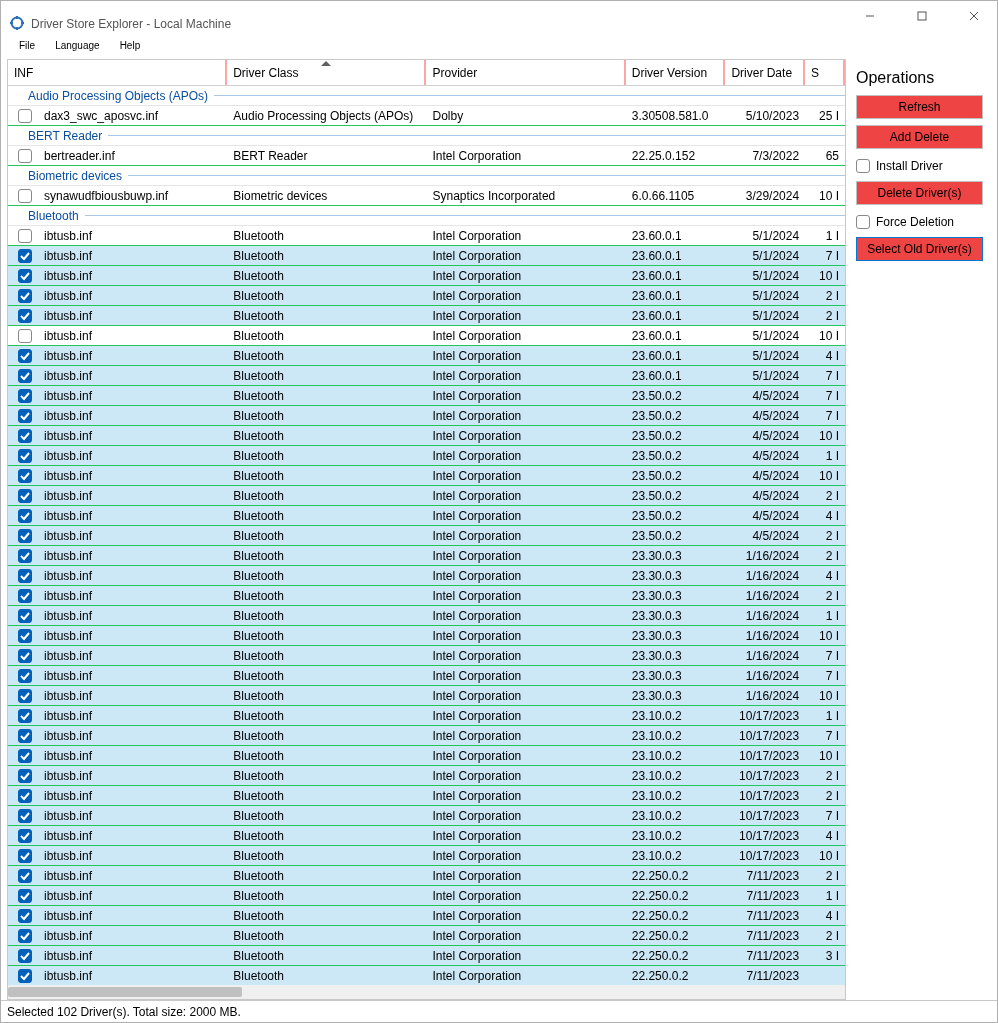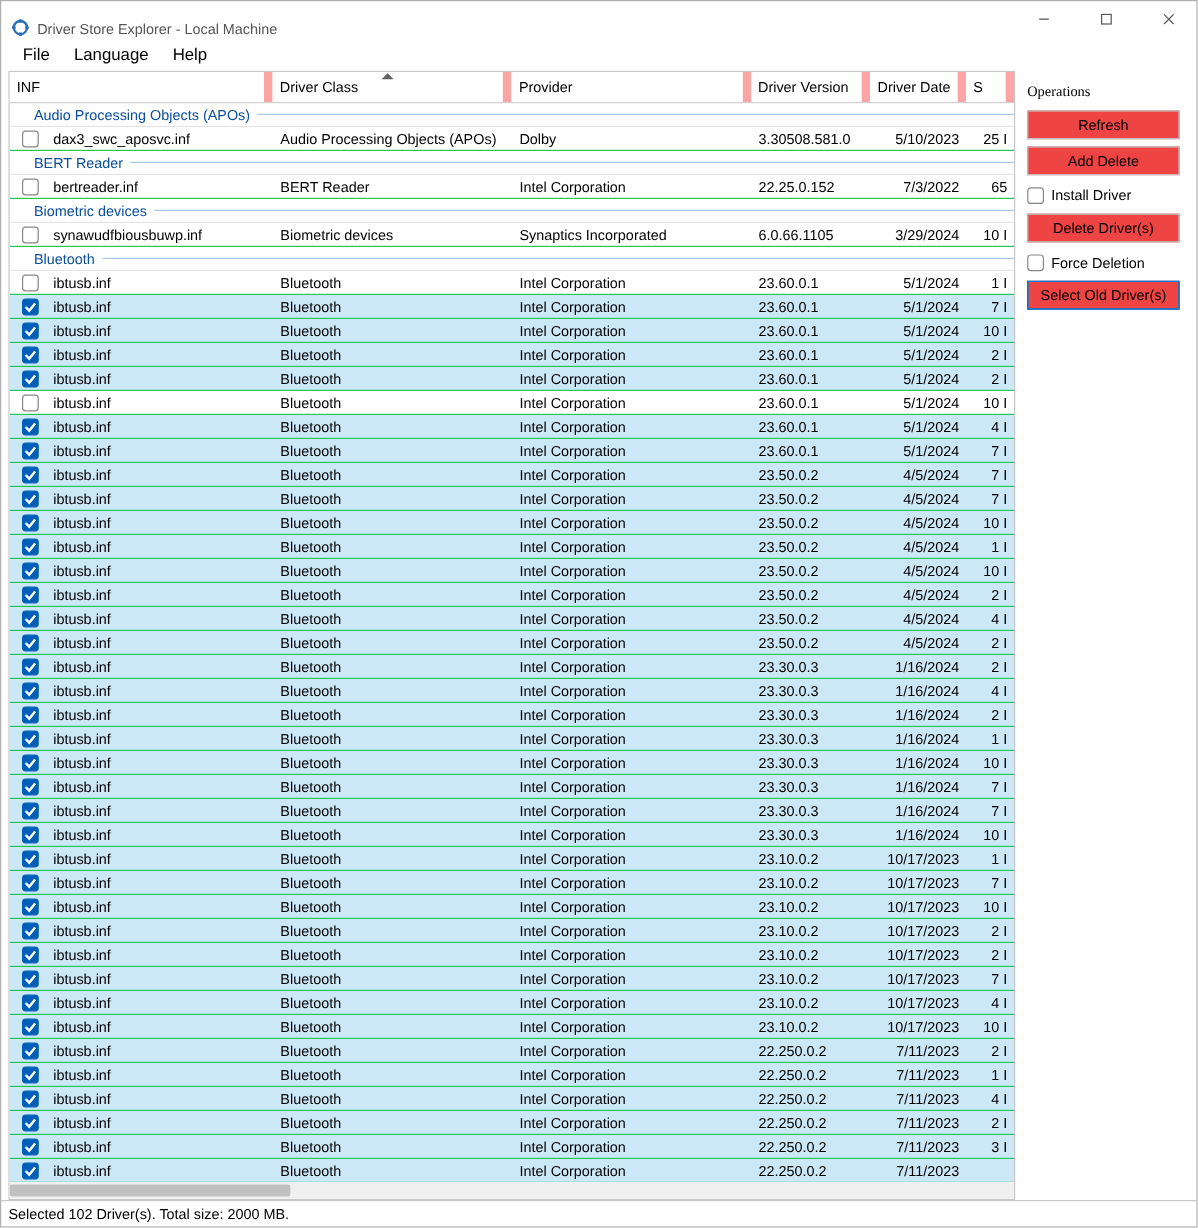--- a/index.html
+++ b/index.html
@@ -27,21 +27,21 @@
 .titlebar .tb-icon { width:16px; height:16px; display:flex; align-items:center; justify-content:center;}
 .titlebar .spacer { flex:1; }
 .titlebar .win-btn {
   width: 46px; height: 30px; display:flex; align-items:center; justify-content:center; color:#555;
 }
 .menubar {
   height: 28px;
   display:flex; align-items:center;
   padding: 0 8px;
   gap: 0;
-  font-size: 14px;
+  font-size: 10px;
 }
 .menubar .menu-item { padding: 4px 10px; color:#000; }
 .content {
   flex:1;
   display:flex;
   min-height:0;
   padding: 0 6px;
 }
 .grid-area {
   flex:1;
@@ -53,21 +53,21 @@
 .grid-header {
   display:flex;
   height:26px;
   align-items:stretch;
   background:#fff;
   border-bottom:1px solid #d0d0d0;
   font-size:12px;
   color:#000;
 }
 .grid-header .hcol {
-  border-right:7px solid #fca5a5;
+  border-right:2px solid #fca5a5;
   display:flex;
   align-items:center;
   padding:0 6px;
   white-space:nowrap;
   overflow:hidden;
 }
 .grid-body {
   overflow-y:auto;
   overflow-x:auto;
   height: calc(100% - 26px - 14px);
@@ -133,23 +133,22 @@
   width:28%;
   background:#c0c0c0;
   border-radius:2px;
 }
 .side {
   width:145px;
   padding: 4px 8px 4px 10px;
   font-size:12px;
 }
 .side .section-title {
-  font-size:12px;
+  font-size:16px;
   padding: 6px 0 8px 0;
-  font-family: Liberation Serif, serif;
 }
 .side .btn {
   display:block;
   width:100%;
   height:24px;
   margin-bottom:6px;
   border:1px solid #c0c0c0;
   background:#ef4444;
   font-size:12px;
   font-family:inherit;

